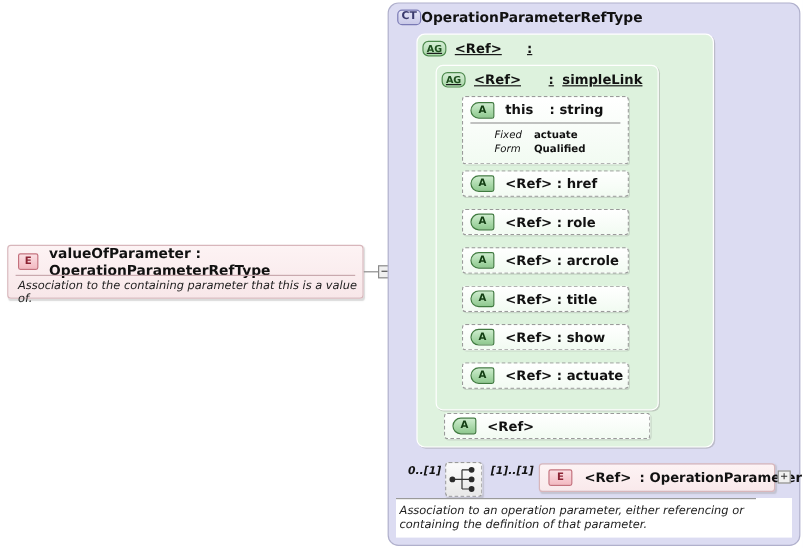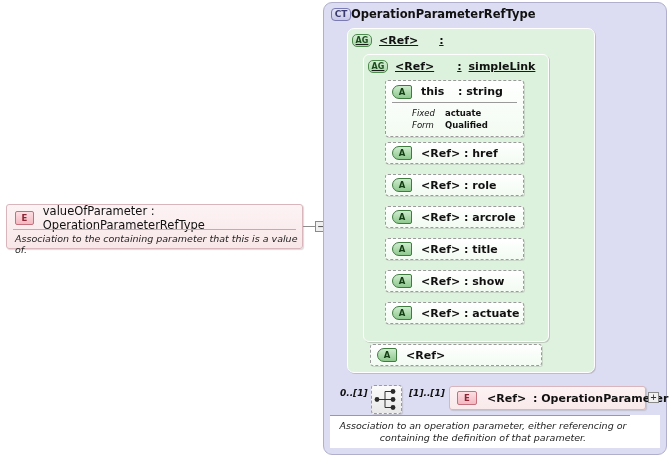--- a/index.html
+++ b/index.html
@@ -96,21 +96,21 @@
     position:absolute;left:6px;top:204px;width:297px;height:45px;
     background:linear-gradient(#fdf3f4,#f8e7e9);
     border:1px solid #d8b6bb;border-radius:3px;box-sizing:border-box;
     box-shadow:1px 1px 1px rgba(150,150,150,.35);
   }
   .elem-head{position:absolute;left:8px;top:5px;height:16px;display:flex;align-items:center;gap:9px;}
   .badge-e{
     width:20px;height:14px;border:1px solid #c4717d;border-radius:2px;
     background:linear-gradient(#fbdfe3,#f3b9c1);color:#8c2434;font-size:8.5px;
   }
-  .elem-title{font-size:11.5px;font-weight:normal;color:#111;}
+  .elem-title{font-size:11.5px;font-weight:bold;color:#111;}
   .elem-div{position:absolute;left:6px;right:6px;top:24px;height:1px;background:#c9a9ae;}
   .elem-doc{position:absolute;left:8px;top:28px;font-size:9.5px;font-style:italic;color:#222;}
 
   
   .toggle{
     position:absolute;width:11px;height:11px;
     background:#f0f0f0;border:1px solid #8a8a8a;box-sizing:border-box;
     display:flex;align-items:center;justify-content:center;
     font-size:10px;line-height:9px;color:#333;font-family:"DejaVu Sans Mono","Liberation Mono",monospace;
   }
@@ -142,21 +142,21 @@
   .op-type{position:absolute;left:83px;font-size:11px;font-weight:bold;color:#111;}
 
   
   .doc-panel{
     position:absolute;left:330px;top:415px;width:330px;height:33px;
     background:#ffffff;box-sizing:border-box;
   }
   .doc-rule{position:absolute;left:330px;top:415px;width:300px;height:1px;background:#9a9a9a;}
   .doc-text{
     position:absolute;left:333px;top:420px;width:300px;
-    font-size:9.5px;font-style:italic;color:#222;line-height:11.5px;text-align:center;
+    font-size:9.5px;font-style:italic;color:#222;line-height:11.5px;
   }
 </style>
 </head>
 <body>
 
 <div class="canvas">
 
   <div class="ln lnh" style="left:303px;top:226px;width:12px;"></div>
   <div class="ln lnh" style="left:326px;top:226px;width:32px;"></div>
 

